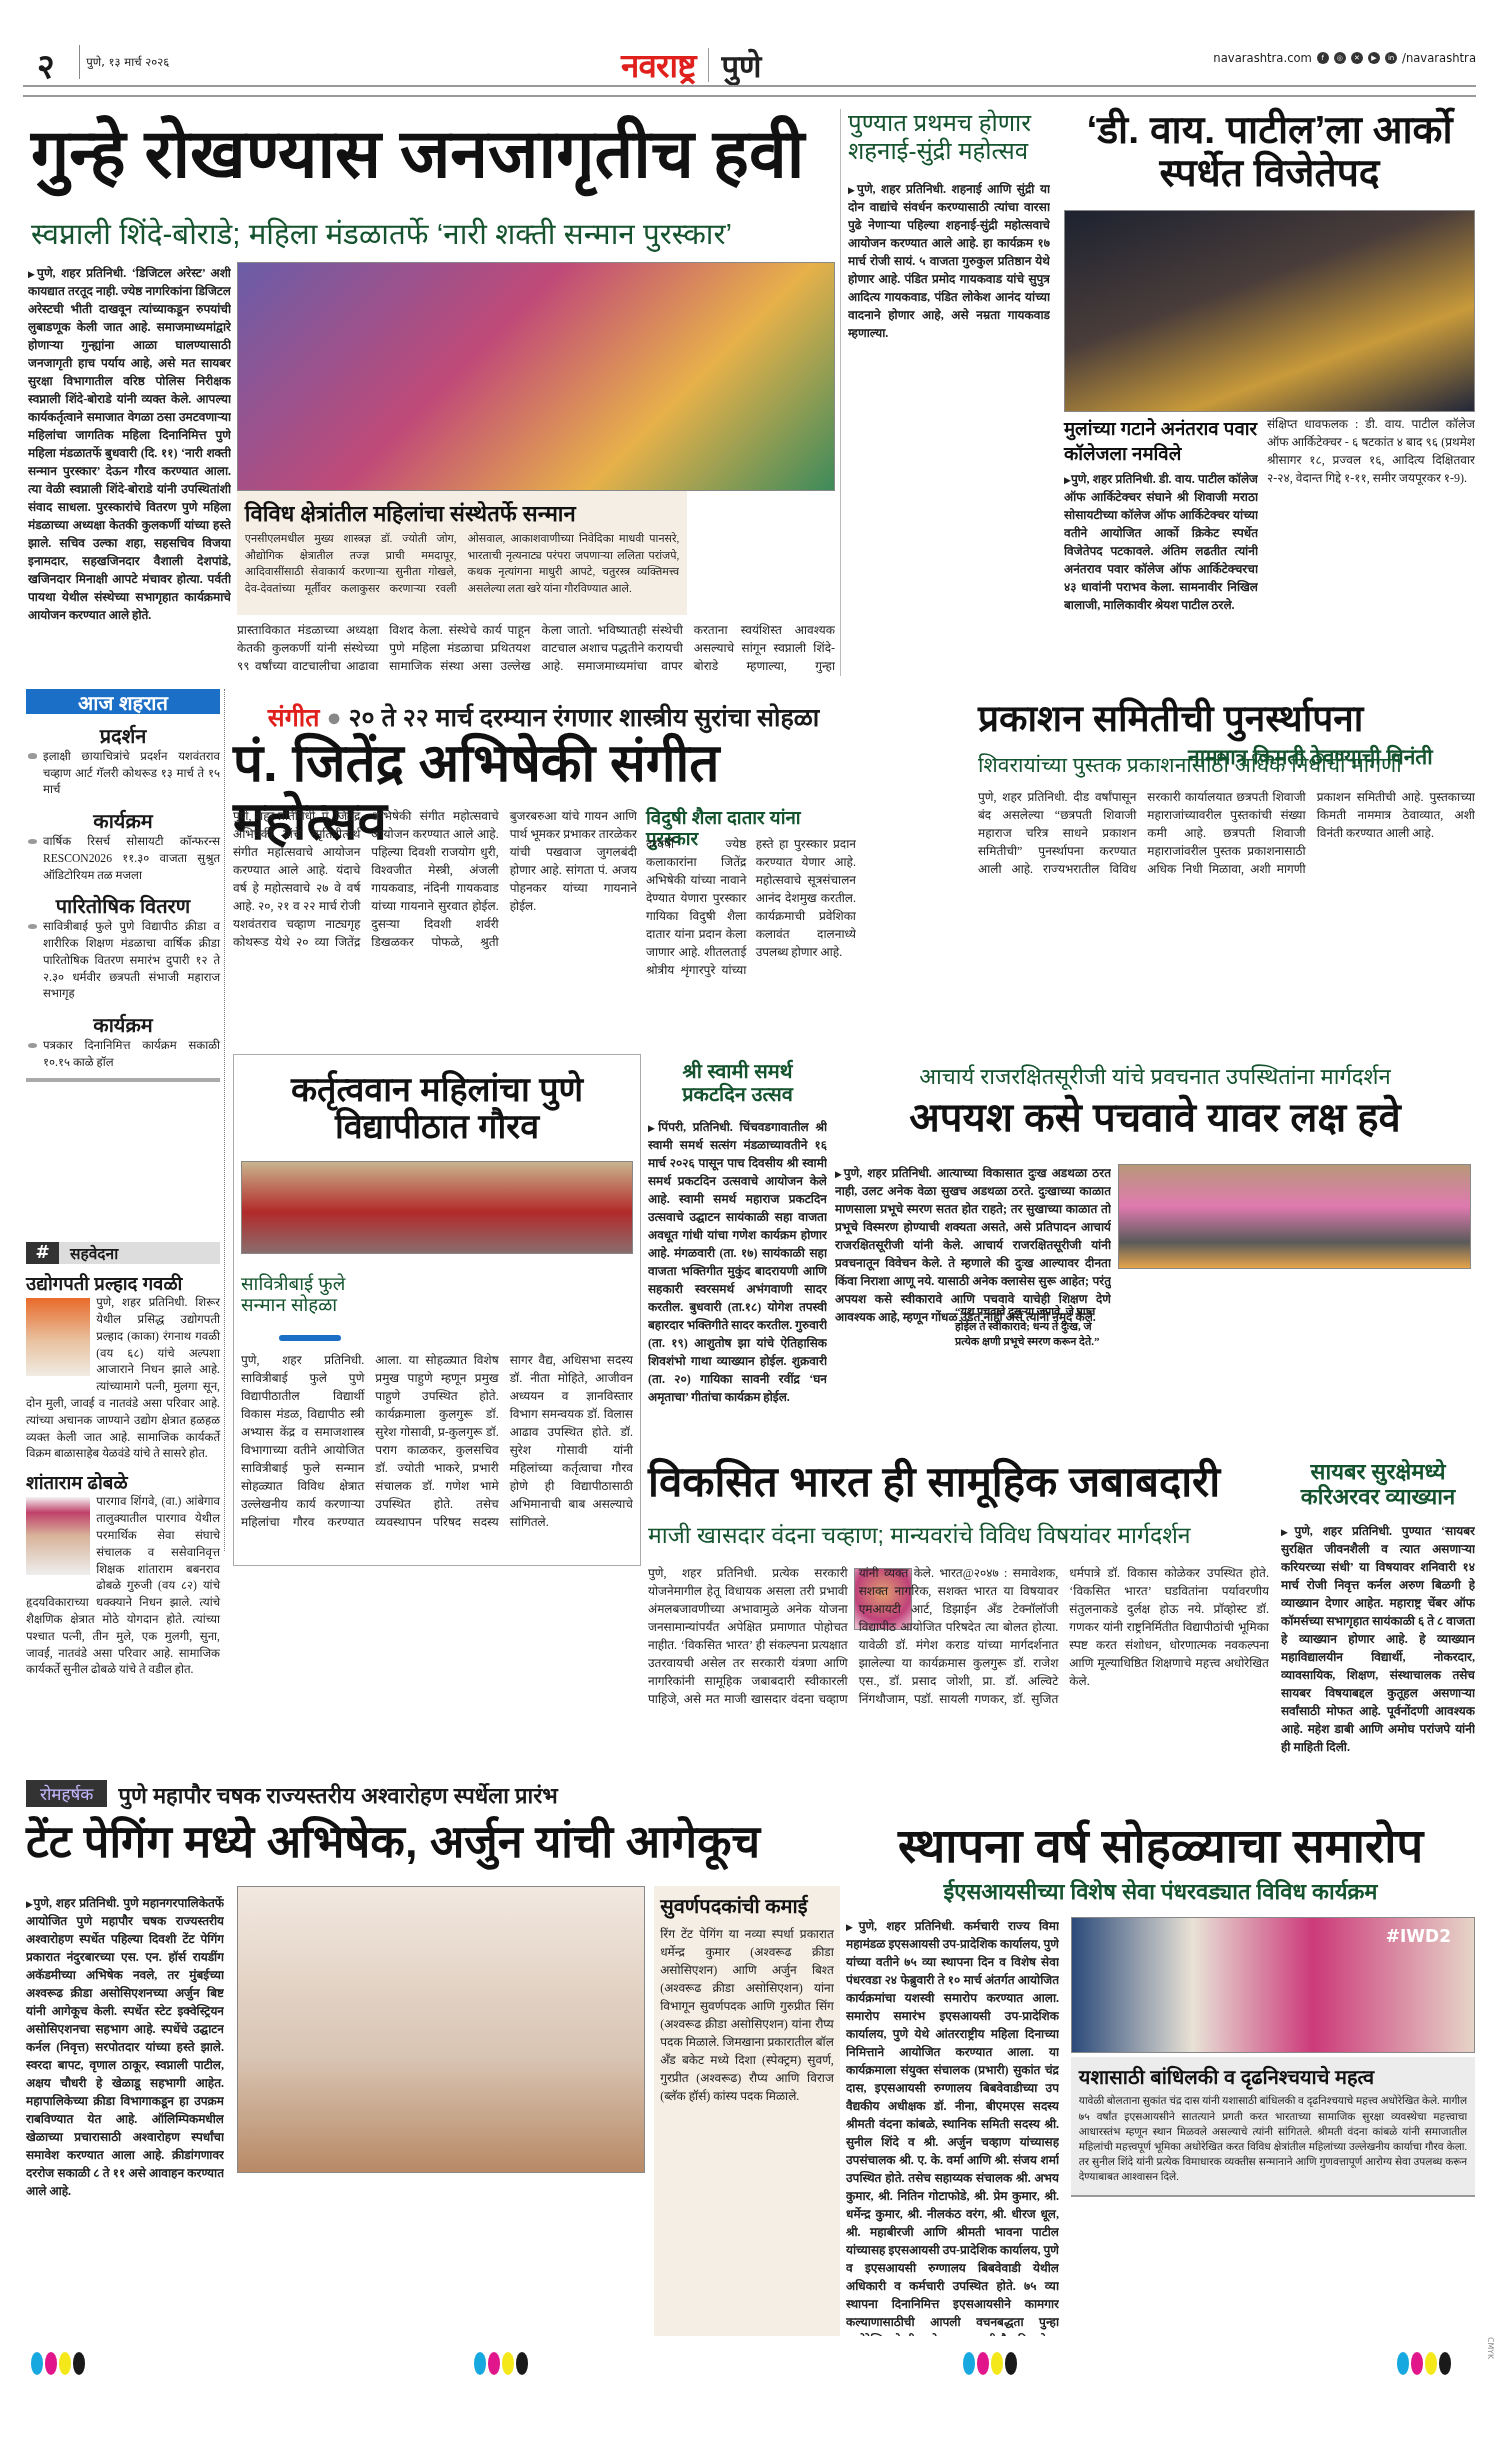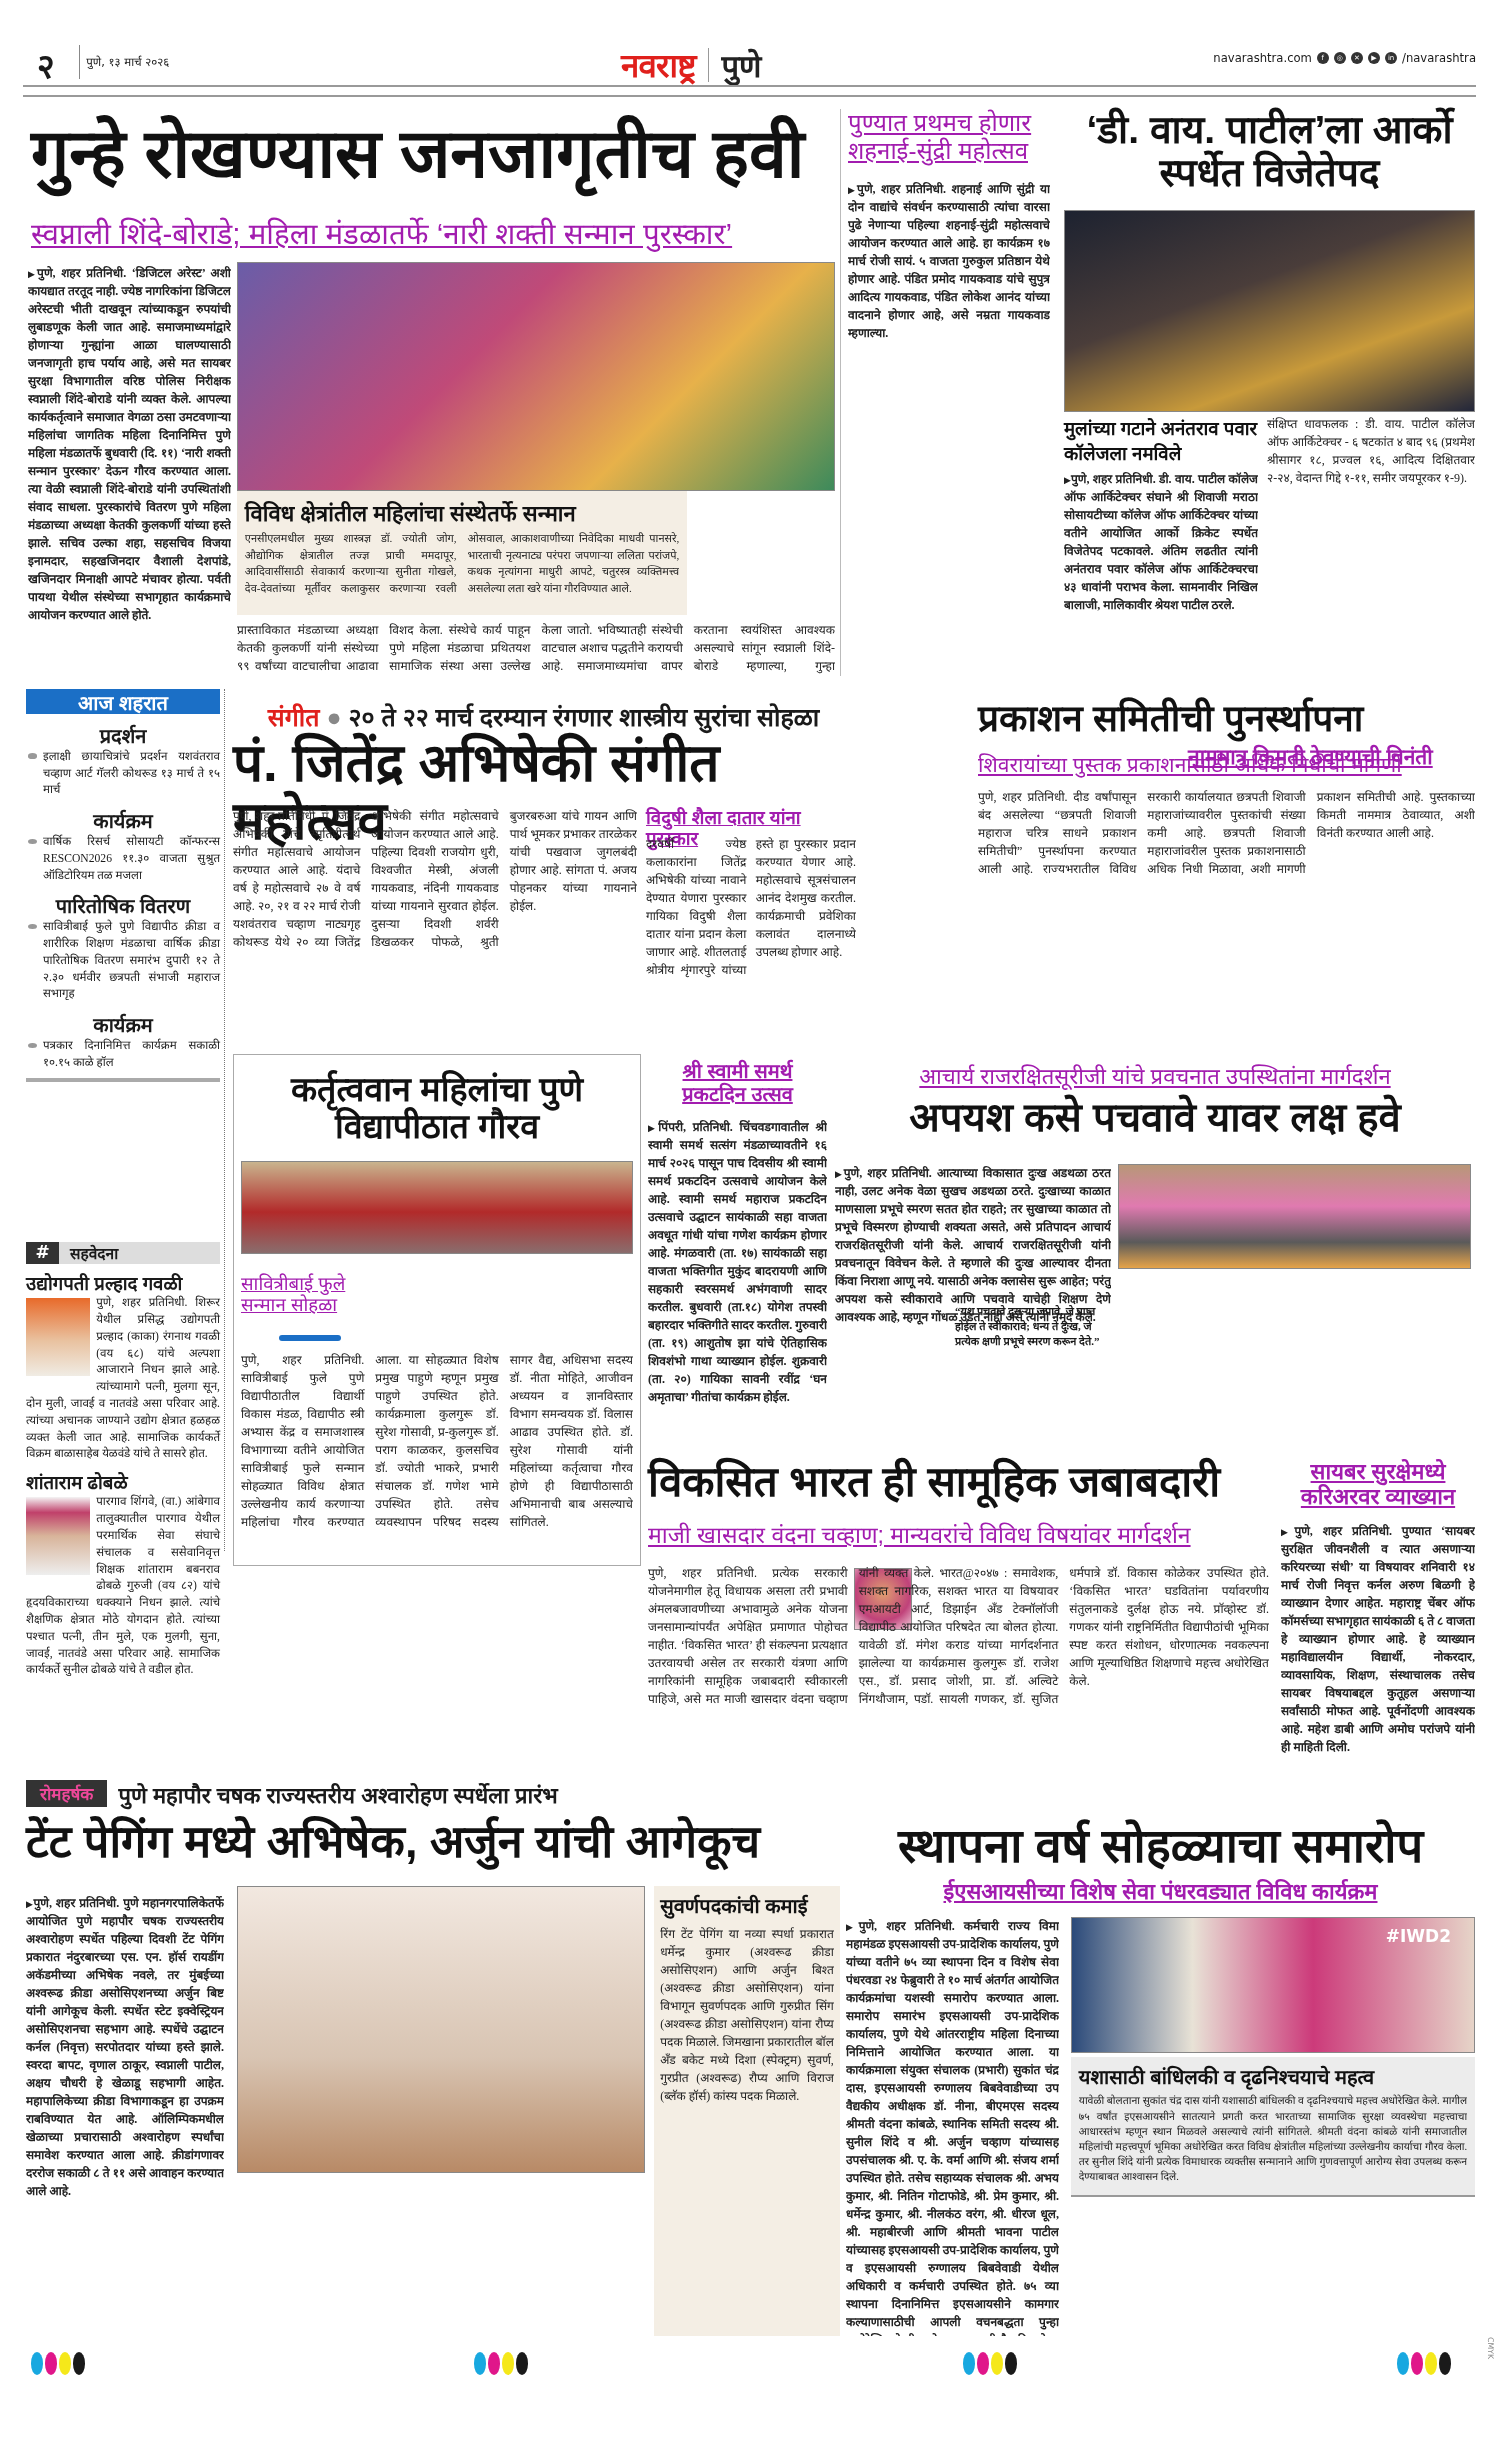--- a/index.html
+++ b/index.html
@@ -10,21 +10,21 @@
   .pg-date { position:absolute; left: 56px; top: 23px; font-size: 11.6px; border-left: 0.8px solid #888; padding-left: 6.2px; height: 34px; line-height: 34px; top: 14px;}
   .brand { position:absolute; left: 598px; top: 11px; display:flex; align-items:center; gap: 12px; }
   .brand-name { font-size: 33px; font-weight: bold; color: #e0201c; letter-spacing: -0.8px; }
   .brand-sep { width: 1.6px; height: 34px; background: #999; }
   .brand-city { font-size: 31px; font-weight: bold; color: #222; }
   .site { position:absolute; right: 0; top: 20px; display:flex; align-items:center; gap:4.7px; font-size: 11.6px; }
   .soc { display:inline-block; width: 12.4px; height: 12.4px; border-radius: 50%; background: #333; color:#fff; font-size: 7px; text-align:center; line-height:12.4px; }
   .rule { position:absolute; left:23px; width:1453px; background:#999; }
 
   .hl { font-family: "Liberation Sans", sans-serif; font-weight: bold; color: #111; line-height: 1.1; }
-  .sub { font-family: "Liberation Sans", sans-serif; color: #a21caf; line-height: 1.15; text-decoration: underline; }
+  .sub { font-family: "Liberation Sans", sans-serif; color: #14532d; line-height: 1.15; }
   .body { font-family: "Liberation Serif", serif; font-size: 12px; line-height: 1.5; color: #222; text-align: justify; overflow: hidden; }
   .body p { margin-bottom: 1.6px; }
   .lead { font-weight: bold; }
   .lead::before { content: "\25B6 "; font-size: 8.5px; }
   .photo { background: linear-gradient(135deg, #6a5da8, #c04a78 40%, #e7b14a 70%, #3d8a5b); border: 0.8px solid #888; }
   .cap { font-family: "Liberation Sans", sans-serif; font-weight: bold; color:#111; }
   .col-rule { position:absolute; width:0.8px; background:#bbb; }
   .dotted-v { position:absolute; border-left: 1.6px dotted #777; }
   .boxed { border: 1.6px solid #aaa; }
   .shade { background: #f4eee4; }
@@ -161,21 +161,21 @@
 <div class="abs sub" style="left:648px;top:1522px;width:621px;font-size:23px;">माजी खासदार वंदना चव्हाण; मान्यवरांचे विविध विषयांवर मार्गदर्शन</div>
 <div class="abs photo" style="left:854px;top:1568px;width:58px;height:62px;background:radial-gradient(circle at 50% 40%,#e0a070,#c0427a 60%,#f1d0dc);"></div>
 <div class="abs body" style="left:648px;top:1564px;width:621px;height:194px;column-count:3;column-gap:11px;">पुणे, शहर प्रतिनिधी. प्रत्येक सरकारी योजनेमागील हेतू विधायक असला तरी प्रभावी अंमलबजावणीच्या अभावामुळे अनेक योजना जनसामान्यांपर्यंत अपेक्षित प्रमाणात पोहोचत नाहीत. ‘विकसित भारत’ ही संकल्पना प्रत्यक्षात उतरवायची असेल तर सरकारी यंत्रणा आणि नागरिकांनी सामूहिक जबाबदारी स्वीकारली पाहिजे, असे मत माजी खासदार वंदना चव्हाण यांनी व्यक्त केले. भारत@२०४७ : समावेशक, सशक्त नागरिक, सशक्त भारत या विषयावर एमआयटी आर्ट, डिझाईन अँड टेक्नॉलॉजी विद्यापीठ आयोजित परिषदेत त्या बोलत होत्या. यावेळी डॉ. मंगेश कराड यांच्या मार्गदर्शनात झालेल्या या कार्यक्रमास कुलगुरू डॉ. राजेश एस., डॉ. प्रसाद जोशी, प्रा. डॉ. अल्विटे निंगथौजाम, पडॉ. सायली गणकर, डॉ. सुजित धर्मपात्रे डॉ. विकास कोळेकर उपस्थित होते. ‘विकसित भारत’ घडवितांना पर्यावरणीय संतुलनाकडे दुर्लक्ष होऊ नये. प्रॉव्होस्ट डॉ. गणकर यांनी राष्ट्रनिर्मितीत विद्यापीठांची भूमिका स्पष्ट करत संशोधन, धोरणात्मक नवकल्पना आणि मूल्याधिष्ठित शिक्षणाचे महत्त्व अधोरेखित केले.</div>
 
 <div class="abs sub" style="left:1281px;top:1459px;width:194px;font-size:22px;text-align:center;font-weight:bold;">सायबर सुरक्षेमध्ये करिअरवर व्याख्यान</div>
 <div class="abs body" style="left:1281px;top:1522px;width:194px;height:237px;">
   <p class="lead">पुणे, शहर प्रतिनिधी. पुण्यात ‘सायबर सुरक्षित जीवनशैली व त्यात असणाऱ्या करियरच्या संधी’ या विषयावर शनिवारी १४ मार्च रोजी निवृत्त कर्नल अरुण बिळगी हे व्याख्यान देणार आहेत. महाराष्ट्र चेंबर ऑफ कॉमर्सच्या सभागृहात सायंकाळी ६ ते ८ वाजता हे व्याख्यान होणार आहे. हे व्याख्यान महाविद्यालयीन विद्यार्थी, नोकरदार, व्यावसायिक, शिक्षण, संस्थाचालक तसेच सायबर विषयाबद्दल कुतूहल असणाऱ्या सर्वांसाठी मोफत आहे. पूर्वनोंदणी आवश्यक आहे. महेश डाबी आणि अमोघ परांजपे यांनी ही माहिती दिली.</p>
 </div>
 
 <div class="abs" style="left:26px;top:1778px;width:807px;height:31px;display:flex;align-items:center;font-family:'Liberation Sans',sans-serif;">
-  <span style="background:#333;color:#ec4899;padding:2.3px 14px;font-size:17px;font-weight:bold;">रोमहर्षक</span>
+  <span style="background:#333;color:#c4b5fd;padding:2.3px 14px;font-size:17px;font-weight:normal;">रोमहर्षक</span>
   <span style="margin-left:11px;font-size:22px;font-weight:bold;">पुणे महापौर चषक राज्यस्तरीय अश्वारोहण स्पर्धेला प्रारंभ</span>
 </div>
 <div class="abs hl" style="left:26px;top:1817px;width:807px;font-size:45px;">टेंट पेगिंग मध्ये अभिषेक, अर्जुन यांची आगेकूच</div>
 <div class="abs body" style="left:26px;top:1894px;width:198px;height:442px;">
   <p class="lead">पुणे, शहर प्रतिनिधी. पुणे महानगरपालिकेतर्फे आयोजित पुणे महापौर चषक राज्यस्तरीय अश्वारोहण स्पर्धेत पहिल्या दिवशी टेंट पेगिंग प्रकारात नंदुरबारच्या एस. एन. हॉर्स रायडींग अकॅडमीच्या अभिषेक नवले, तर मुंबईच्या अश्वरूढ क्रीडा असोसिएशनच्या अर्जुन बिष्ट यांनी आगेकूच केली. स्पर्धेत स्टेट इक्वेस्ट्रियन असोसिएशनचा सहभाग आहे. स्पर्धेचे उद्घाटन कर्नल (निवृत्त) सरपोतदार यांच्या हस्ते झाले. स्वरदा बापट, वृणाल ठाकूर, स्वप्नाली पाटील, अक्षय चौधरी हे खेळाडू सहभागी आहेत. महापालिकेच्या क्रीडा विभागाकडून हा उपक्रम राबविण्यात येत आहे. ऑलिम्पिकमधील खेळाच्या प्रचारासाठी अश्वारोहण स्पर्धांचा समावेश करण्यात आला आहे. क्रीडांगणावर दररोज सकाळी ८ ते ११ असे आवाहन करण्यात आले आहे.</p>
 </div>
 <div class="abs photo" style="left:237px;top:1886px;width:408px;height:287px;background:linear-gradient(180deg,#f2e8e0,#d8c4b2 60%,#b88a66);"></div>
 <div class="abs body" style="left:237px;top:2181px;width:408px;height:155px;column-count:3;column-gap:11px;"></div>
 <div class="abs shade" style="left:654px;top:1886px;width:186px;height:450px;padding:6.2px;">
   <div class="cap" style="font-size:20px;">सुवर्णपदकांची कमाई</div>

